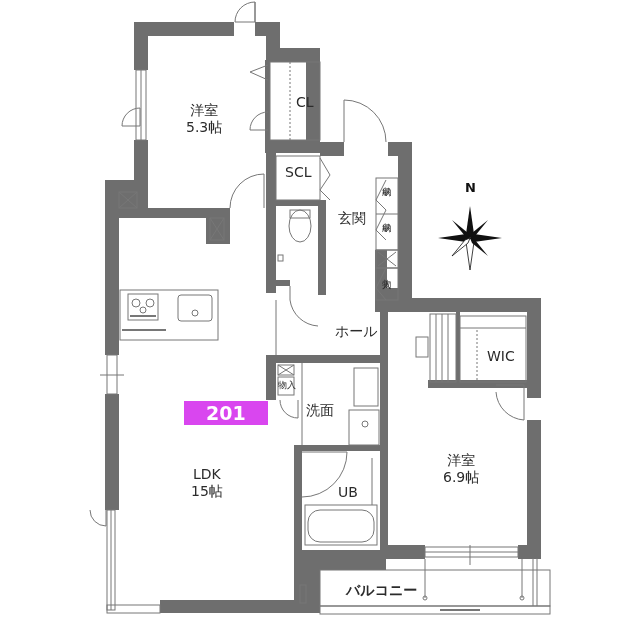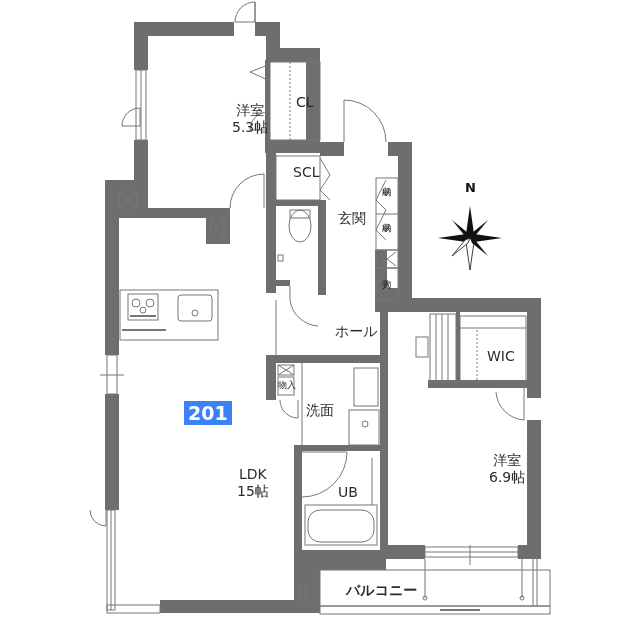--- a/index.html
+++ b/index.html
@@ -1,26 +1,26 @@
 <!DOCTYPE html>
 <html><head>
 <meta charset="utf-8">
 <style>
   html, body { margin: 0; padding: 0; background: #ffffff; }
   body { width: 640px; height: 639px; position: relative; overflow: hidden;
          font-family: "DejaVu Sans", "Liberation Sans", sans-serif; }
   svg { position: absolute; left: 0; top: 0; }
   .lbl { position: absolute; color: #2b2b2b; text-align: center; line-height: 1.2;
          font-family: "DejaVu Sans", "Liberation Sans", sans-serif; white-space: nowrap; }
-  .room { font-size: 14px; margin-left: 46px; }
+  .room { font-size: 14px; }
   .small { font-size: 14px; }
   .tiny { font-size: 9px; }
   .vert { writing-mode: vertical-rl; text-orientation: upright; font-size: 9px; letter-spacing: 0; }
-  .unit-badge { position: absolute; background: #3b82f6; color: #fff; font-weight: bold;
-                font-size: 19px; padding: 1px 4px; line-height: 22px; }
+  .unit-badge { position: absolute; background: #d946ef; color: #fff; font-weight: bold;
+                font-size: 19px; padding: 1px 22px; line-height: 22px; }
   .north { position: absolute; font-weight: bold; font-size: 13px; color: #111; }
 </style>
 </head>
 <body>
 
 <svg width="640" height="639" viewBox="0 0 640 639">
 
   <g fill="#6e6e6e">
 
     <rect x="134" y="22" width="100" height="14"></rect>
@@ -180,21 +180,21 @@
     <polygon points="-18,18 -5,2 0,0 -2,5" fill="#fff" stroke="#111" stroke-width="0.8"></polygon>
     <polygon points="18,18 2,5 0,0 5,2" fill="#111"></polygon>
   </g>
 </svg>
 
 <div class="lbl room" style="left:186px;top:102px;">
   <div>洋室</div>
   <div>5.3帖</div>
 </div>
 <div class="lbl small" style="left:296px;top:94px;">CL</div>
-<div class="lbl small" style="left:293px;top:164px;">SCL</div>
+<div class="lbl small" style="left:285px;top:164px;">SCL</div>
 <div class="lbl small" style="left:338px;top:210px;">玄関</div>
 <div class="lbl vert" style="left:381px;top:180px;">収納</div>
 <div class="lbl vert" style="left:381px;top:216px;">収納</div>
 <div class="lbl vert" style="left:381px;top:272px;">物入</div>
 <div class="lbl small" style="left:335px;top:323px;">ホール</div>
 <div class="lbl tiny" style="left:278px;top:380px;text-align:center;">物入</div>
 <div class="lbl small" style="left:306px;top:402px;">洗面</div>
 <div class="unit-badge" style="left:184px;top:401px;">201</div>
 <div class="lbl room" style="left:191px;top:466px;">
   <div>LDK</div>

